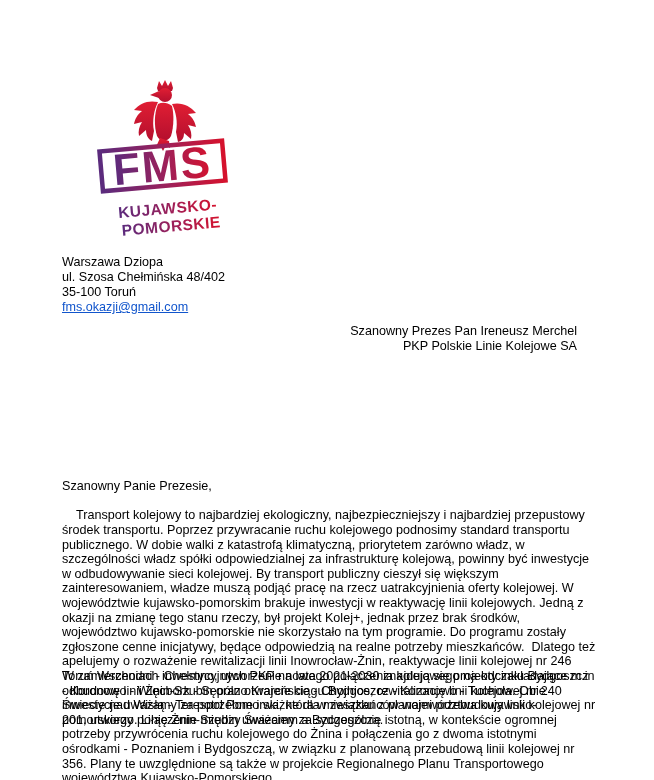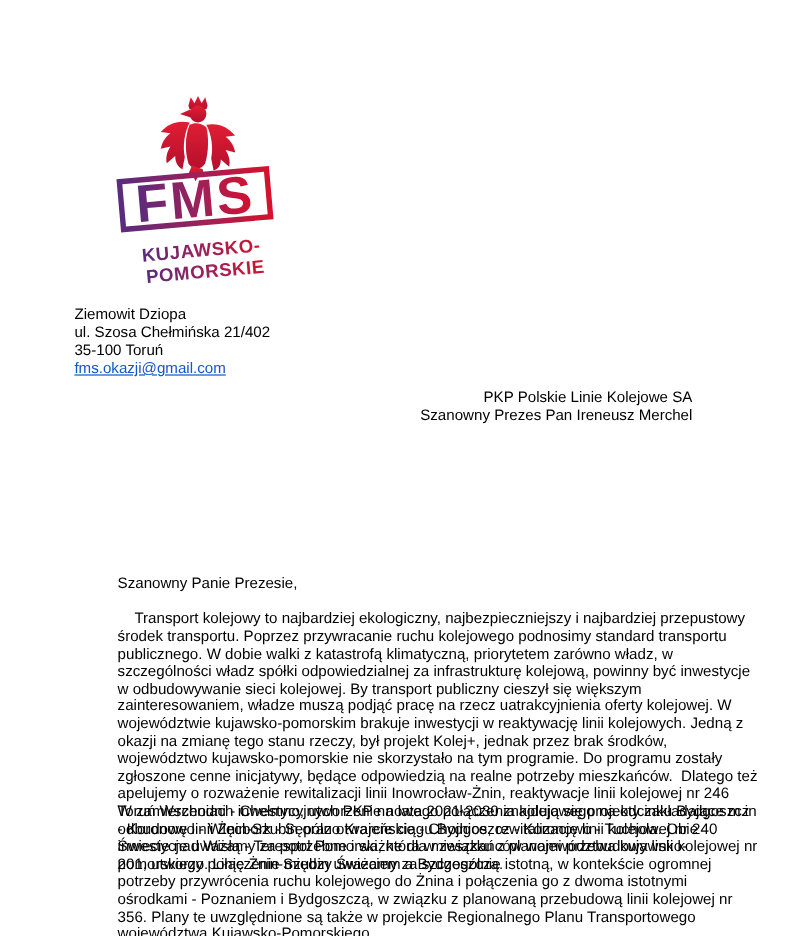--- a/index.html
+++ b/index.html
@@ -14,21 +14,21 @@
   .sender a{color:#1155cc;text-decoration:underline;cursor:pointer;}
   .recipient{position:absolute;right:77px;top:324px;font-size:12.6px;line-height:15px;text-align:right;}
   
   .title{
     position:absolute;left:61px;top:410px;width:532px;
     font-size:12.6px;line-height:15px;text-align:center;white-space:pre-wrap;
   }
   
   .bodyblock{
     position:absolute;left:62px;width:534px;
-    font-size:12.6px;line-height:14.6px;text-align:left;white-space:pre-wrap;margin-left:36px;
+    font-size:12.6px;line-height:14.6px;text-align:left;white-space:pre-wrap;
   }
   .body1{top:450px;}
   .body2{top:669px;}
 </style>
 </head>
 <body>
 
 <div class="page">
 
   <svg class="logo-svg" width="170" height="165" viewBox="0 0 170 165">
@@ -59,29 +59,29 @@
       <text x="67.5" y="101" text-anchor="middle" font-size="44" font-weight="bold" font-family="Liberation Sans, sans-serif" letter-spacing="2" fill="url(#lg)">FMS</text>
     </g>
 
     <g transform="rotate(-5 70 140)" font-family="Liberation Sans, sans-serif" font-weight="bold" font-size="15.5" fill="url(#lg)">
       <text x="24" y="134" letter-spacing="0.5">KUJAWSKO-</text>
       <text x="26" y="152" letter-spacing="0.5">POMORSKIE</text>
     </g>
   </svg>
 
   <div class="sender">
-    <div>Ziemowit Dziopa</div>
-    <div>ul. Szosa Chełmińska 21/402</div>
+    <div>Warszawa Dziopa</div>
+    <div>ul. Szosa Chełmińska 48/402</div>
     <div>35-100 Toruń</div>
     <div><a href="#">fms.okazji@gmail.com</a></div>
   </div>
 
   <div class="recipient">
+    <div>Szanowny Prezes Pan Ireneusz Merchel</div>
     <div>PKP Polskie Linie Kolejowe SA</div>
-    <div>Szanowny Prezes Pan Ireneusz Merchel</div>
   </div>
 
 
   <div class="bodyblock body1">
     <div>Szanowny Panie Prezesie,</div>
     <span>Transport kolejowy to najbardziej ekologiczny, najbezpieczniejszy i najbardziej przepustowy środek transportu. Poprzez przywracanie ruchu kolejowego podnosimy standard transportu publicznego. W dobie walki z katastrofą klimatyczną, priorytetem zarówno władz, w szczególności władz spółki odpowiedzialnej za infrastrukturę kolejową, powinny być inwestycje w odbudowywanie sieci kolejowej. By transport publiczny cieszył się większym zainteresowaniem, władze muszą podjąć pracę na rzecz uatrakcyjnienia oferty kolejowej. W województwie kujawsko-pomorskim brakuje inwestycji w reaktywację linii kolejowych. Jedną z okazji na zmianę tego stanu rzeczy, był projekt Kolej+, jednak przez brak środków, województwo kujawsko-pomorskie nie skorzystało na tym programie. Do programu zostały zgłoszone cenne inicjatywy, będące odpowiedzią na realne potrzeby mieszkańców.  Dlatego też apelujemy o rozważenie rewitalizacji linii Inowrocław-Żnin, reaktywacje linii kolejowej nr 246 Toruń Wschodni - Chełmno, utworzenie nowego połączenia kolejowego na odcinku Bydgoszcz - Koronowo - Więcbork - Sępólno Krajeńskie - Chojnice, rewitalizację linii kolejowej nr 240 Świecie nad Wisłą - Terespol Pomorski, która w związku z planami przebudowy linii kolejowej nr 201, utworzy połączenie między Świeciem a Bydgoszczą.</span>
   </div>
 
   <div class="bodyblock body2">W zamierzeniach inwestycyjnych PKP na lata 2021-2030 znajdują się projekty zakładające m.in odbudowę linii Żnin-Szubin oraz otwarcie ciągu Bydgoszcz - Koronowo - Tuchola. Obie inwestycje uważamy za potrzebne i ważne dla mieszkańców województwa kujawsko-pomorskiego. Linię Żnin-Szubin uważamy za szczególnie istotną, w kontekście ogromnej potrzeby przywrócenia ruchu kolejowego do Żnina i połączenia go z dwoma istotnymi ośrodkami - Poznaniem i Bydgoszczą, w związku z planowaną przebudową linii kolejowej nr 356. Plany te uwzględnione są także w projekcie Regionalnego Planu Transportowego województwa Kujawsko-Pomorskiego.</div>
 

